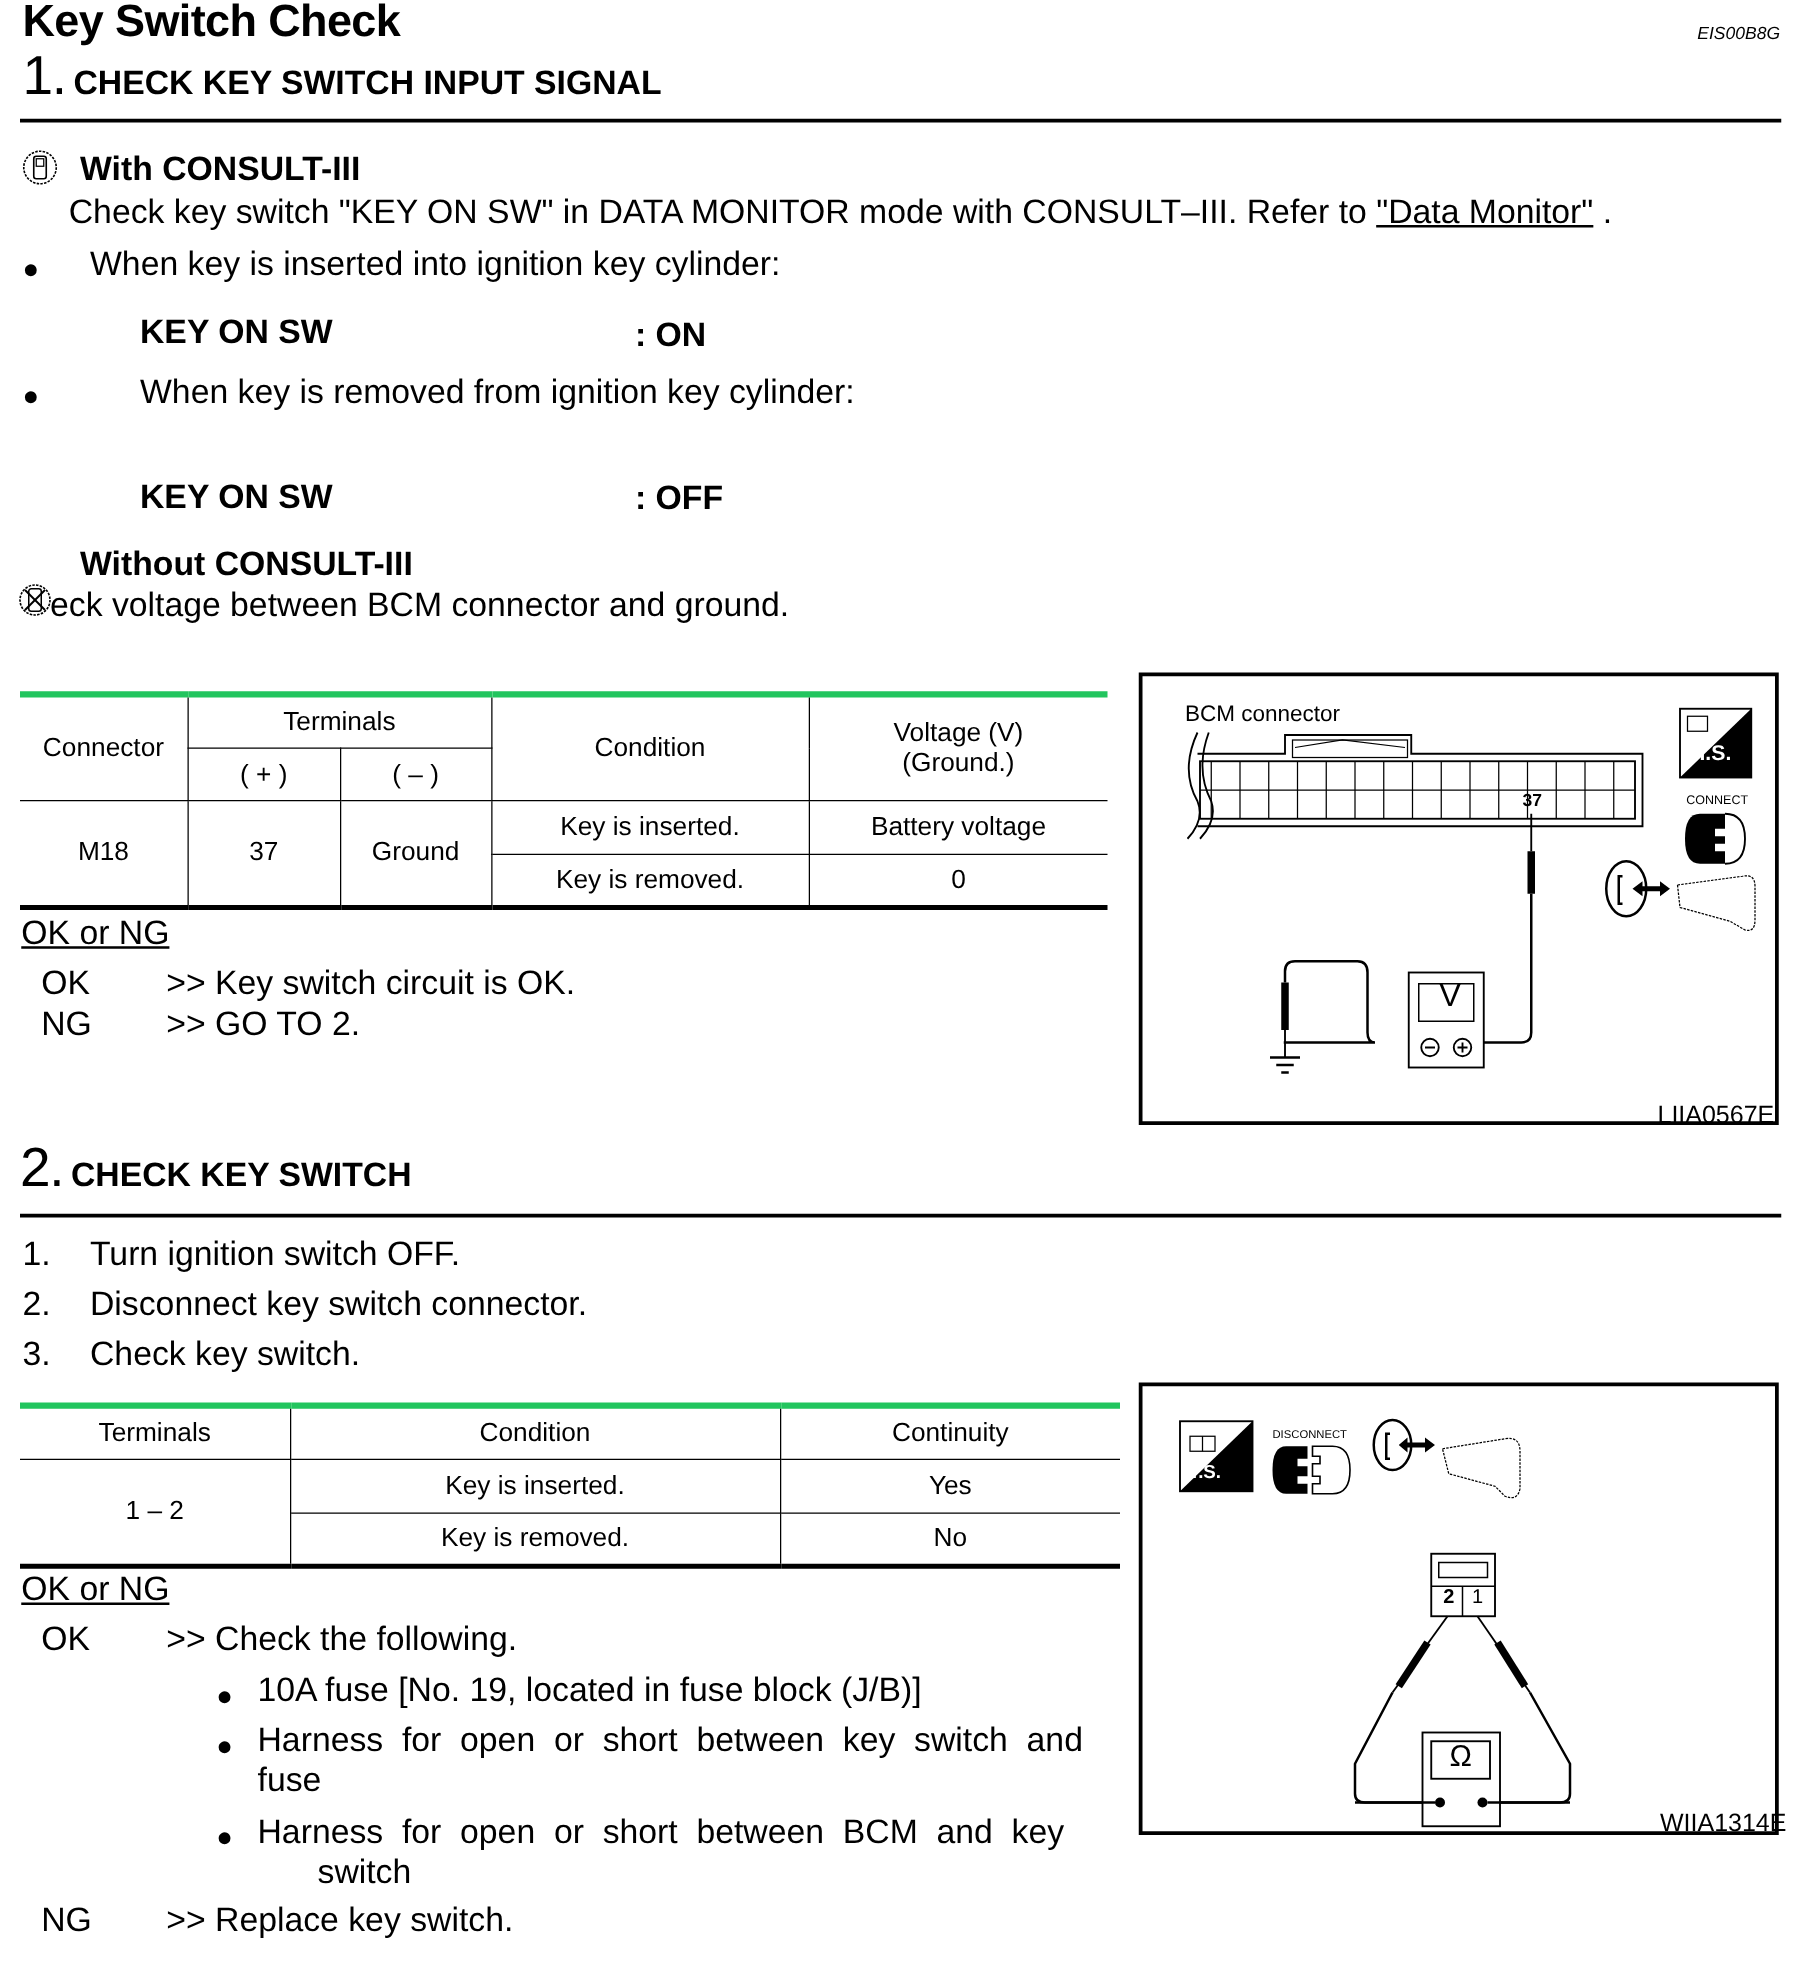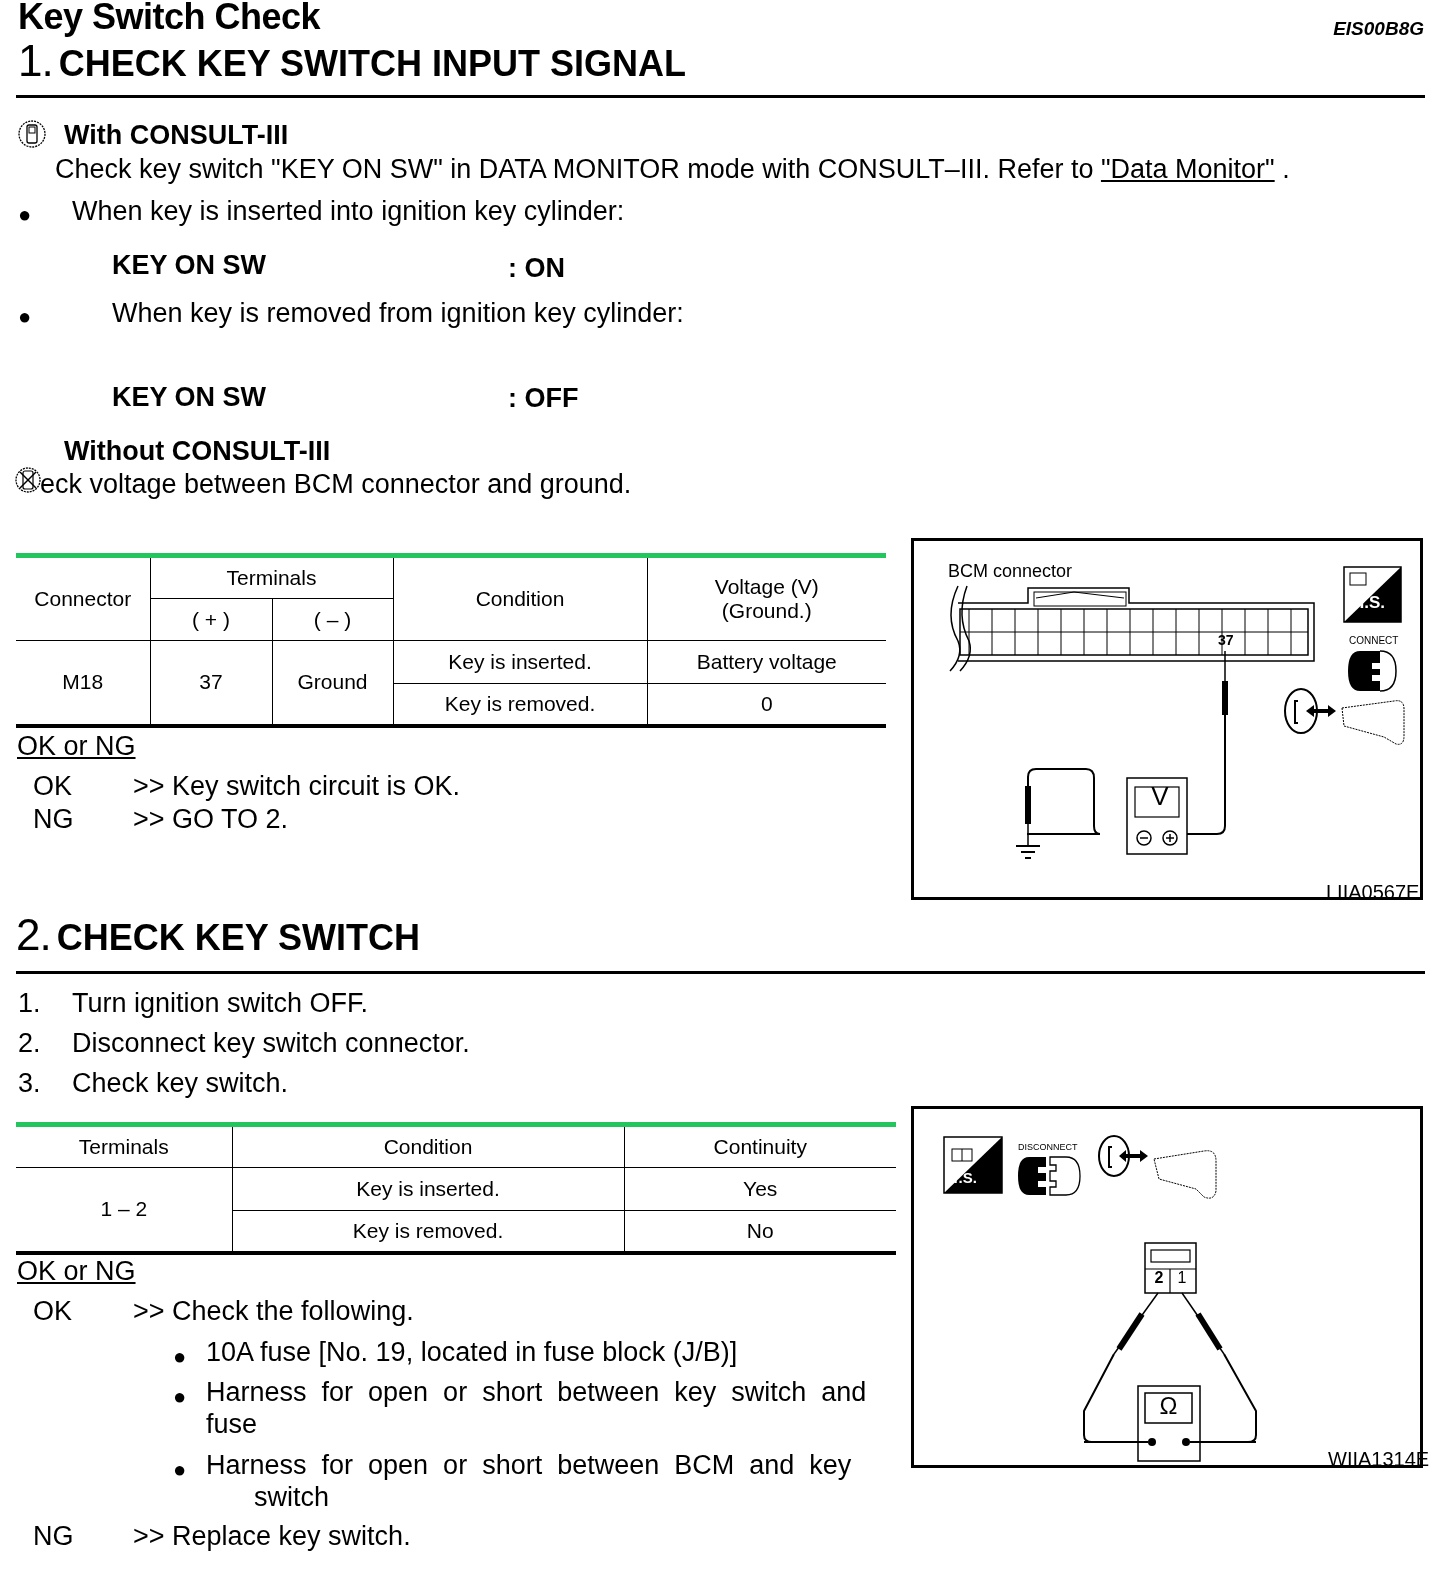--- a/index.html
+++ b/index.html
@@ -2,24 +2,24 @@
 <html><head>
 <meta charset="utf-8">
 <style>
   html, body { margin: 0; padding: 0; background: #ffffff; }
   body {
     width: 1456px; height: 1570px; position: relative; overflow: hidden;
     font-family: "Liberation Sans", sans-serif; color: #000;
   }
   .abs { position: absolute; }
   .title { left: 18px; top: -4px; font-size: 36px; font-weight: bold; letter-spacing: -0.5px; white-space: nowrap; }
-  .docid { right: 32px; top: 18px; font-size: 19px; font-style: italic; font-weight: bold; }
+  .docid { right: 32px; top: 18px; font-size: 14px; font-style: italic; }
   .step-head { white-space: nowrap; }
   .step-num { font-size: 44px; font-weight: normal; letter-spacing: -1px; }
-  .step-title { font-size: 36px; font-weight: bold; margin-left: 6px; }
+  .step-title { font-size: 27px; font-weight: bold; margin-left: 6px; }
   .rule { height: 3px; background: #000; left: 16px; width: 1409px; }
   .txt { font-size: 27px; white-space: nowrap; }
   .bold { font-weight: bold; }
   .bullet { font-size: 22px; }
   .link { text-decoration: underline; }
   .ul { text-decoration: underline; }
   table.spec { border-collapse: collapse; font-size: 21px; position: absolute; }
   table.spec td { border-left: 1.5px solid #000; border-right: 1.5px solid #000; border-bottom: 1.5px solid #000; text-align: center; vertical-align: middle; padding: 0; }
   table.spec tr:first-child td { border-top: 5px solid #22c55e; }
   table.spec tr.last td { border-bottom: 4px solid #000; }

